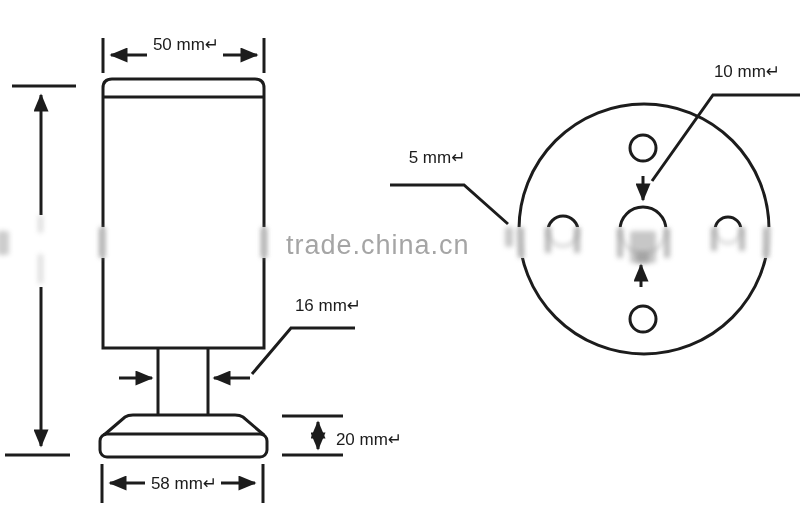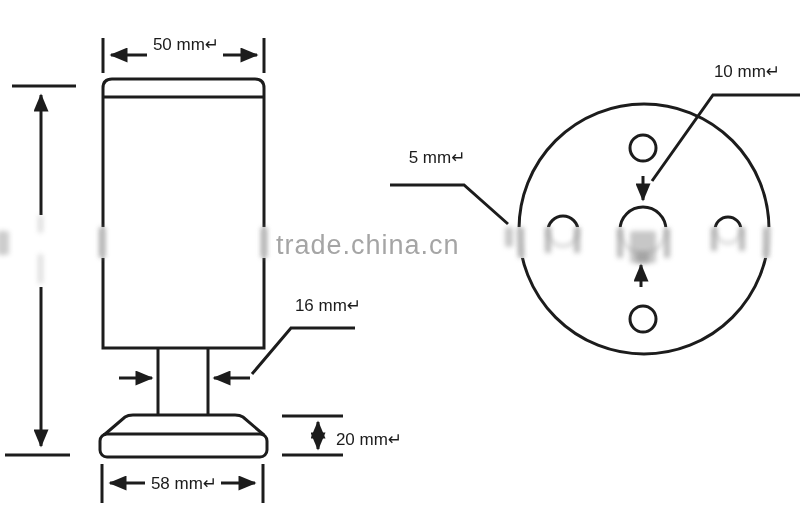--- a/index.html
+++ b/index.html
@@ -35,21 +35,21 @@
   .smudge{
     position:absolute;
     background:#8f8f8f;
     filter:blur(2.5px);
     opacity:.62;
     z-index:3;
     border-radius:2px;
   }
   .wm-text{
     position:absolute;
-    left:276px;top:230px;
+    left:286px;top:230px;
     z-index:4;
     color:var(--wm);
     font-size:27px;
     letter-spacing:1px;
     white-space:nowrap;
     font-family:"Liberation Sans",sans-serif;
   }
 </style>
 </head>
 <body>

